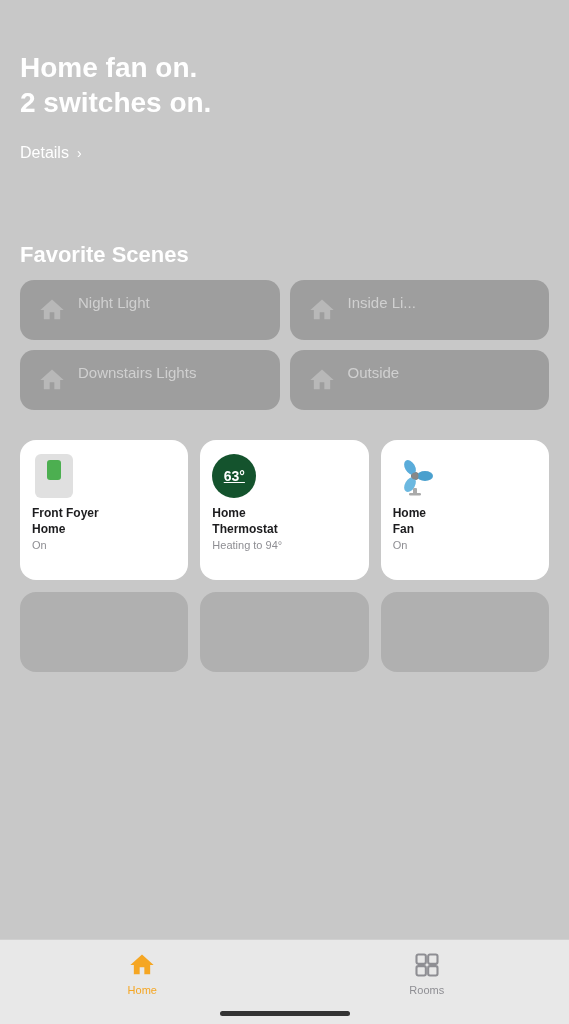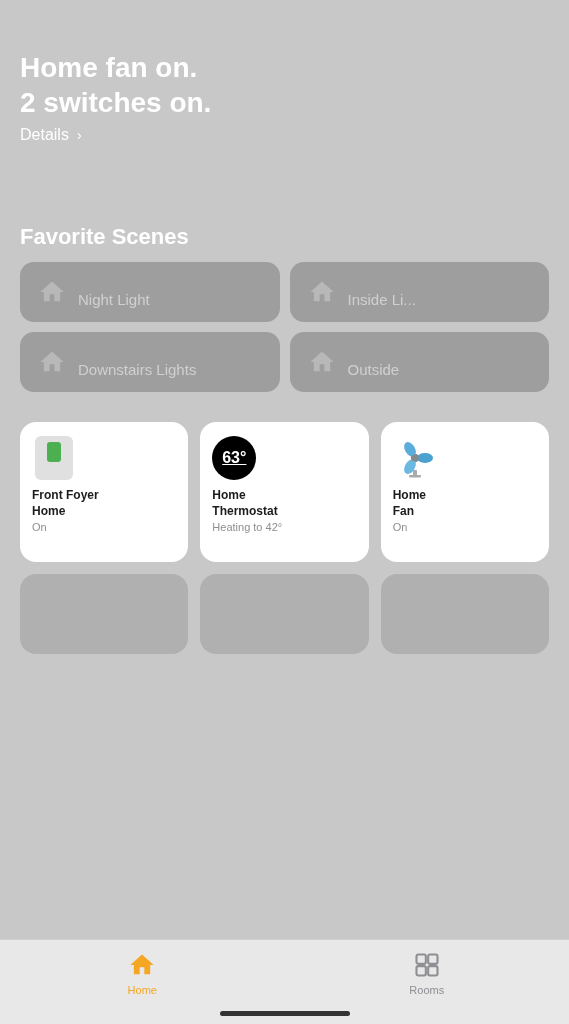--- a/index.html
+++ b/index.html
@@ -14,21 +14,21 @@
 
     .main-content {
       padding: 50px 20px 0 20px;
     }
 
     .status-headline {
       color: #ffffff;
       font-size: 28px;
       font-weight: 700;
       line-height: 1.25;
-      margin-bottom: 6px;
+      margin-bottom: 24px;
     }
 
     .details-link {
       color: #ffffff;
       font-size: 16px;
       font-weight: 400;
       display: flex;
       align-items: center;
       gap: 8px;
       margin-bottom: 80px;
@@ -50,21 +50,21 @@
       grid-template-columns: 1fr 1fr;
       gap: 10px;
       margin-bottom: 30px;
     }
 
     .scene-tile {
       background-color: #9e9e9e;
       border-radius: 14px;
       padding: 14px 16px;
       display: flex;
-      align-items: flex-end;
+      align-items: flex-start;
       gap: 10px;
       cursor: pointer;
     }
 
     .scene-icon {
       width: 32px;
       height: 32px;
       display: flex;
       align-items: center;
       justify-content: center;
@@ -131,26 +131,26 @@
       width: 14px;
       height: 20px;
       background: #4caf50;
       border-radius: 3px;
     }
 
     .thermostat-badge {
       width: 44px;
       height: 44px;
       border-radius: 50%;
-      background: #000000;
+      background: #14532d;
       display: flex;
       align-items: center;
       justify-content: center;
       color: white;
-      font-size: 16px;
+      font-size: 14px;
       font-weight: 700;
       text-decoration: underline;
     }
 
     .fan-svg {
       width: 44px;
       height: 44px;
     }
 
     .accessory-name {
@@ -311,21 +311,21 @@
       <div class="accessory-tile">
         <div class="accessory-icon-area">
           <div class="thermostat-badge">
             <span>63°</span>
           </div>
         </div>
         <div class="accessory-name">
           <span>Home</span><br>
           <span>Thermostat</span>
         </div>
-        <div class="accessory-status">Heating to 42°</div>
+        <div class="accessory-status">Heating to 94°</div>
       </div>
 
       <div class="accessory-tile">
         <div class="accessory-icon-area">
           <svg class="fan-svg" viewBox="0 0 44 44" xmlns="http://www.w3.org/2000/svg">
 
             <circle cx="22" cy="22" r="4" fill="#777"></circle>
 
             <ellipse cx="22" cy="12" rx="5" ry="8" fill="#5aacda" transform="rotate(-30 22 22)"></ellipse>
 

